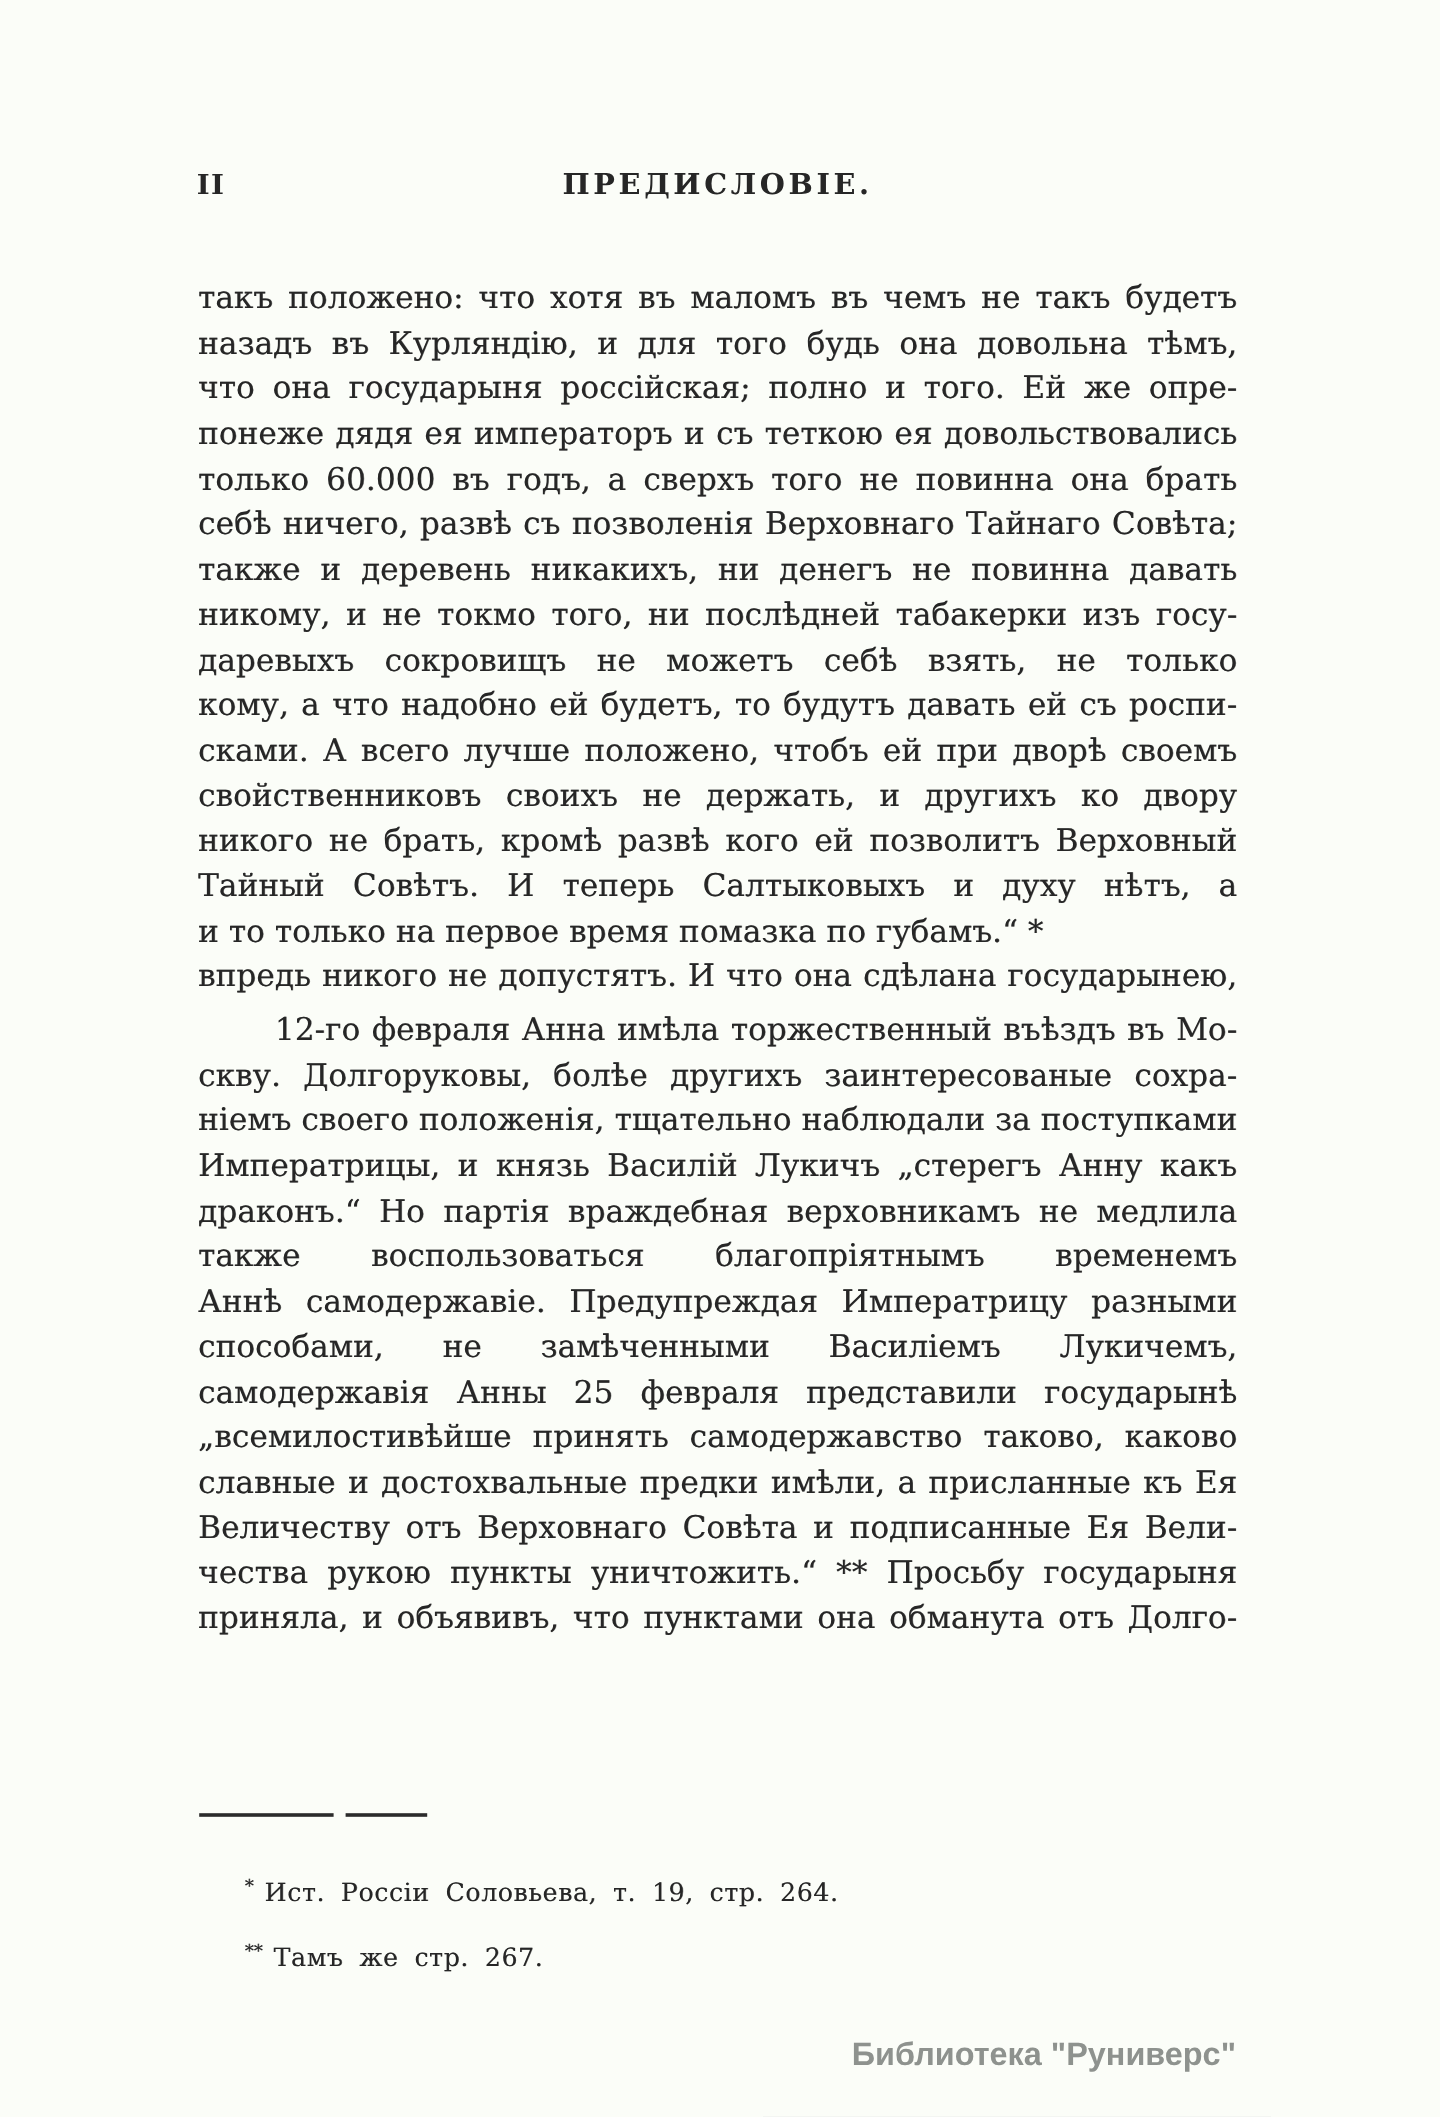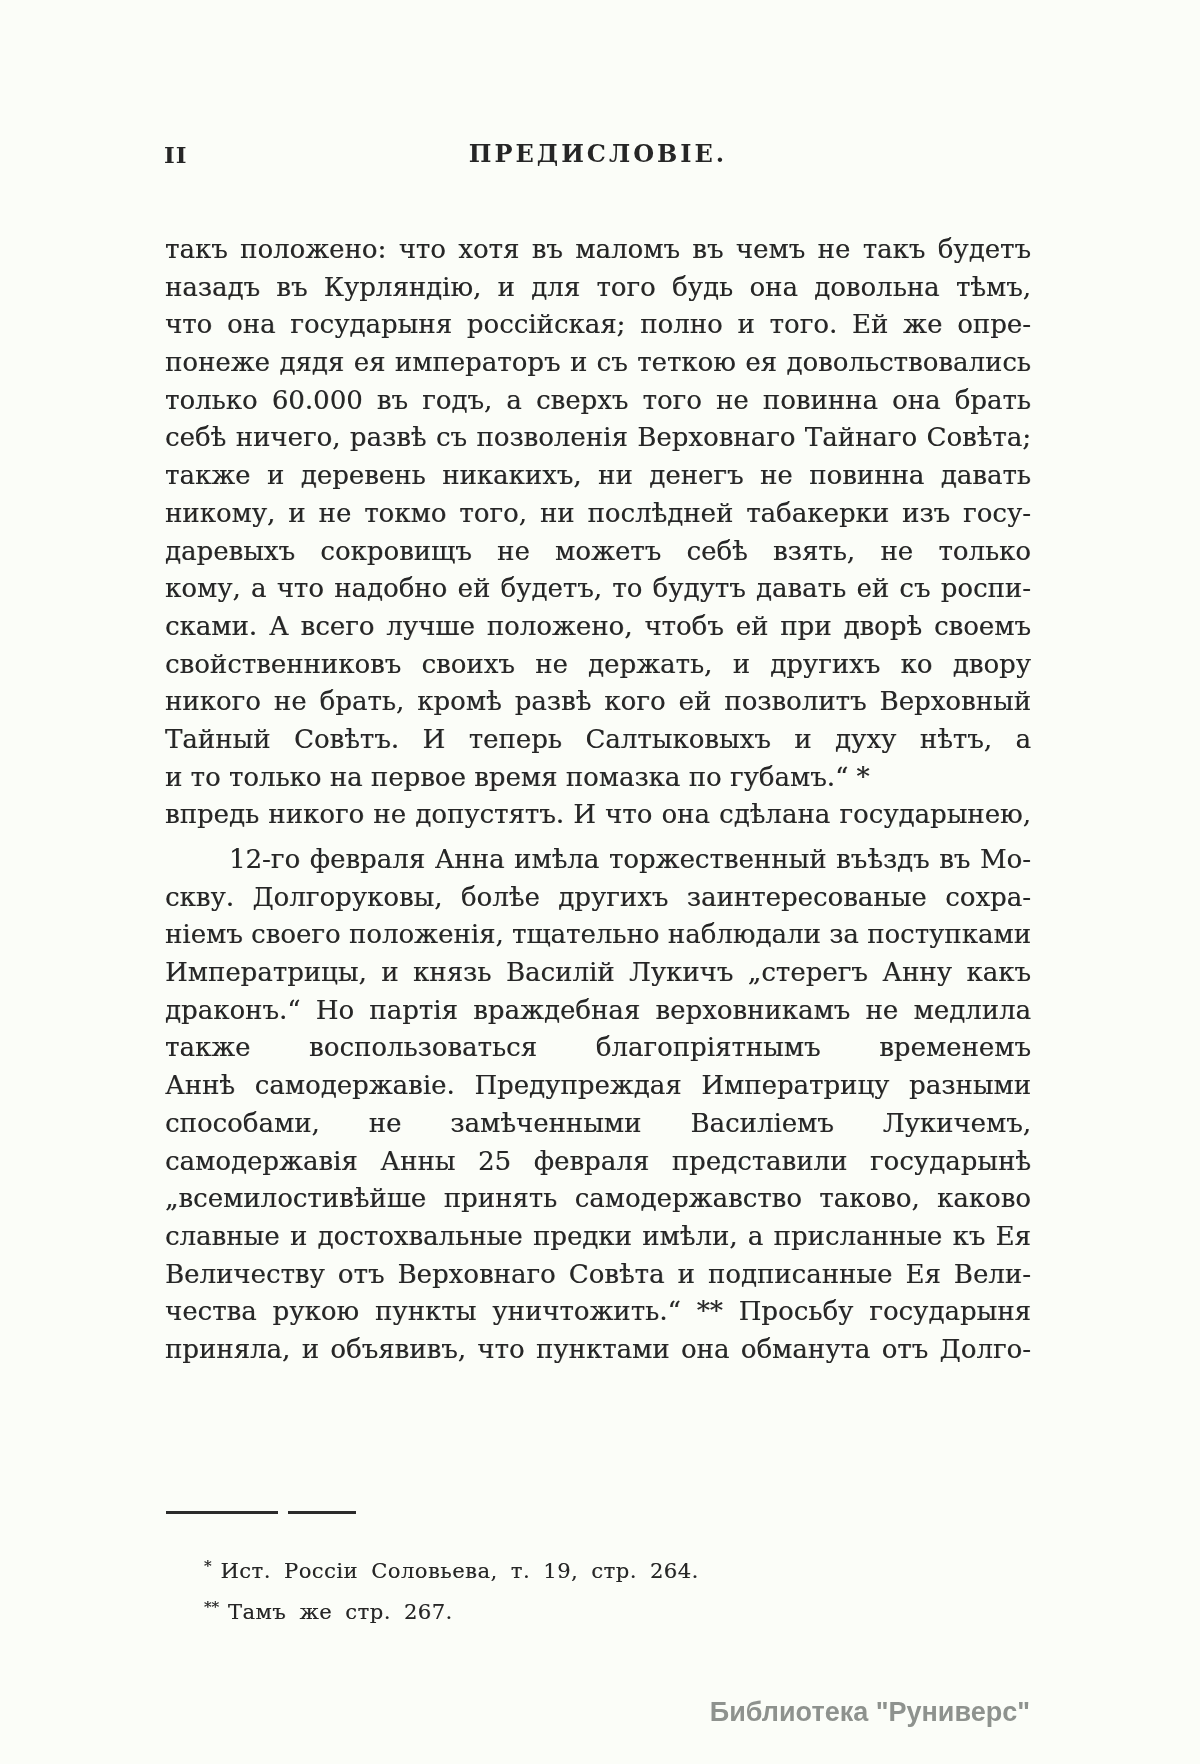--- a/index.html
+++ b/index.html
@@ -57,21 +57,21 @@
     height: 3px;
     background: #2b2b2b;
   }
   .fnrule.seg1 { left: 166px; width: 112px; }
   .fnrule.seg2 { left: 288px; width: 68px; }
   .footnotes {
     position: absolute;
     left: 204px;
     top: 1548px;
     font-size: 21px;
-    line-height: 36px;
+    line-height: 49px;
     letter-spacing: 0.5px;
     word-spacing: 6px;
     text-shadow: 0.3px 0 0 rgba(38,38,38,0.5);
   }
   .fn-marker {
     display: inline-block;
     vertical-align: 7px;
     font-size: 15px;
     margin-right: 9px;
     letter-spacing: 0;

